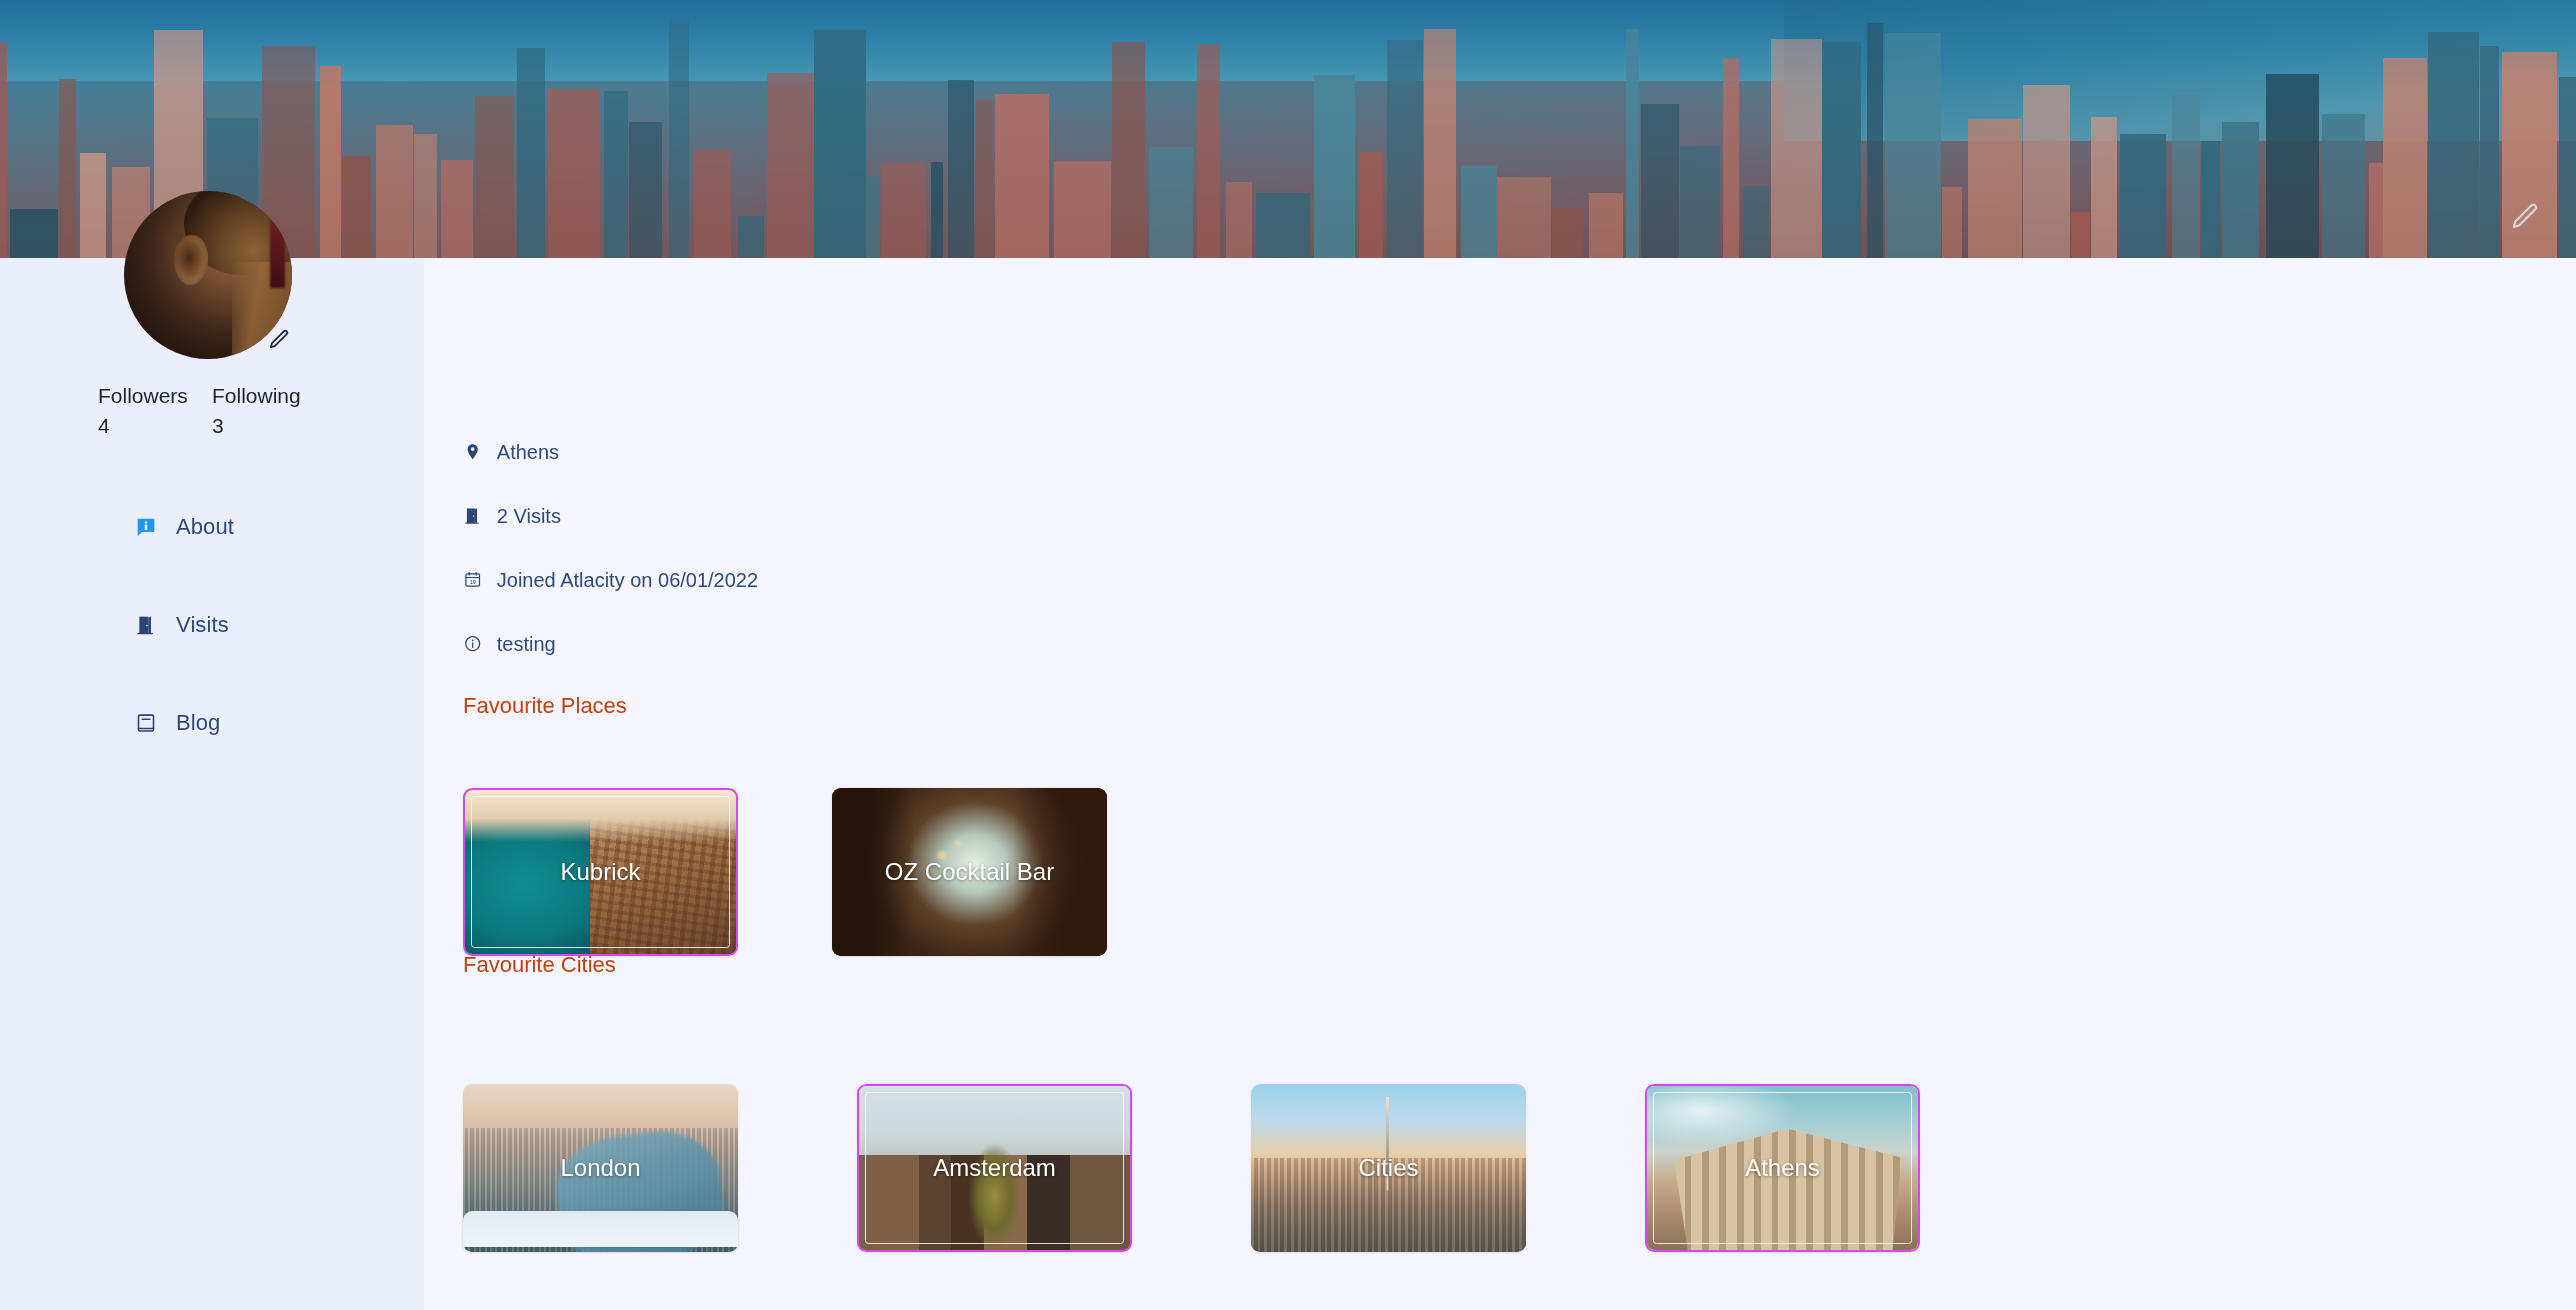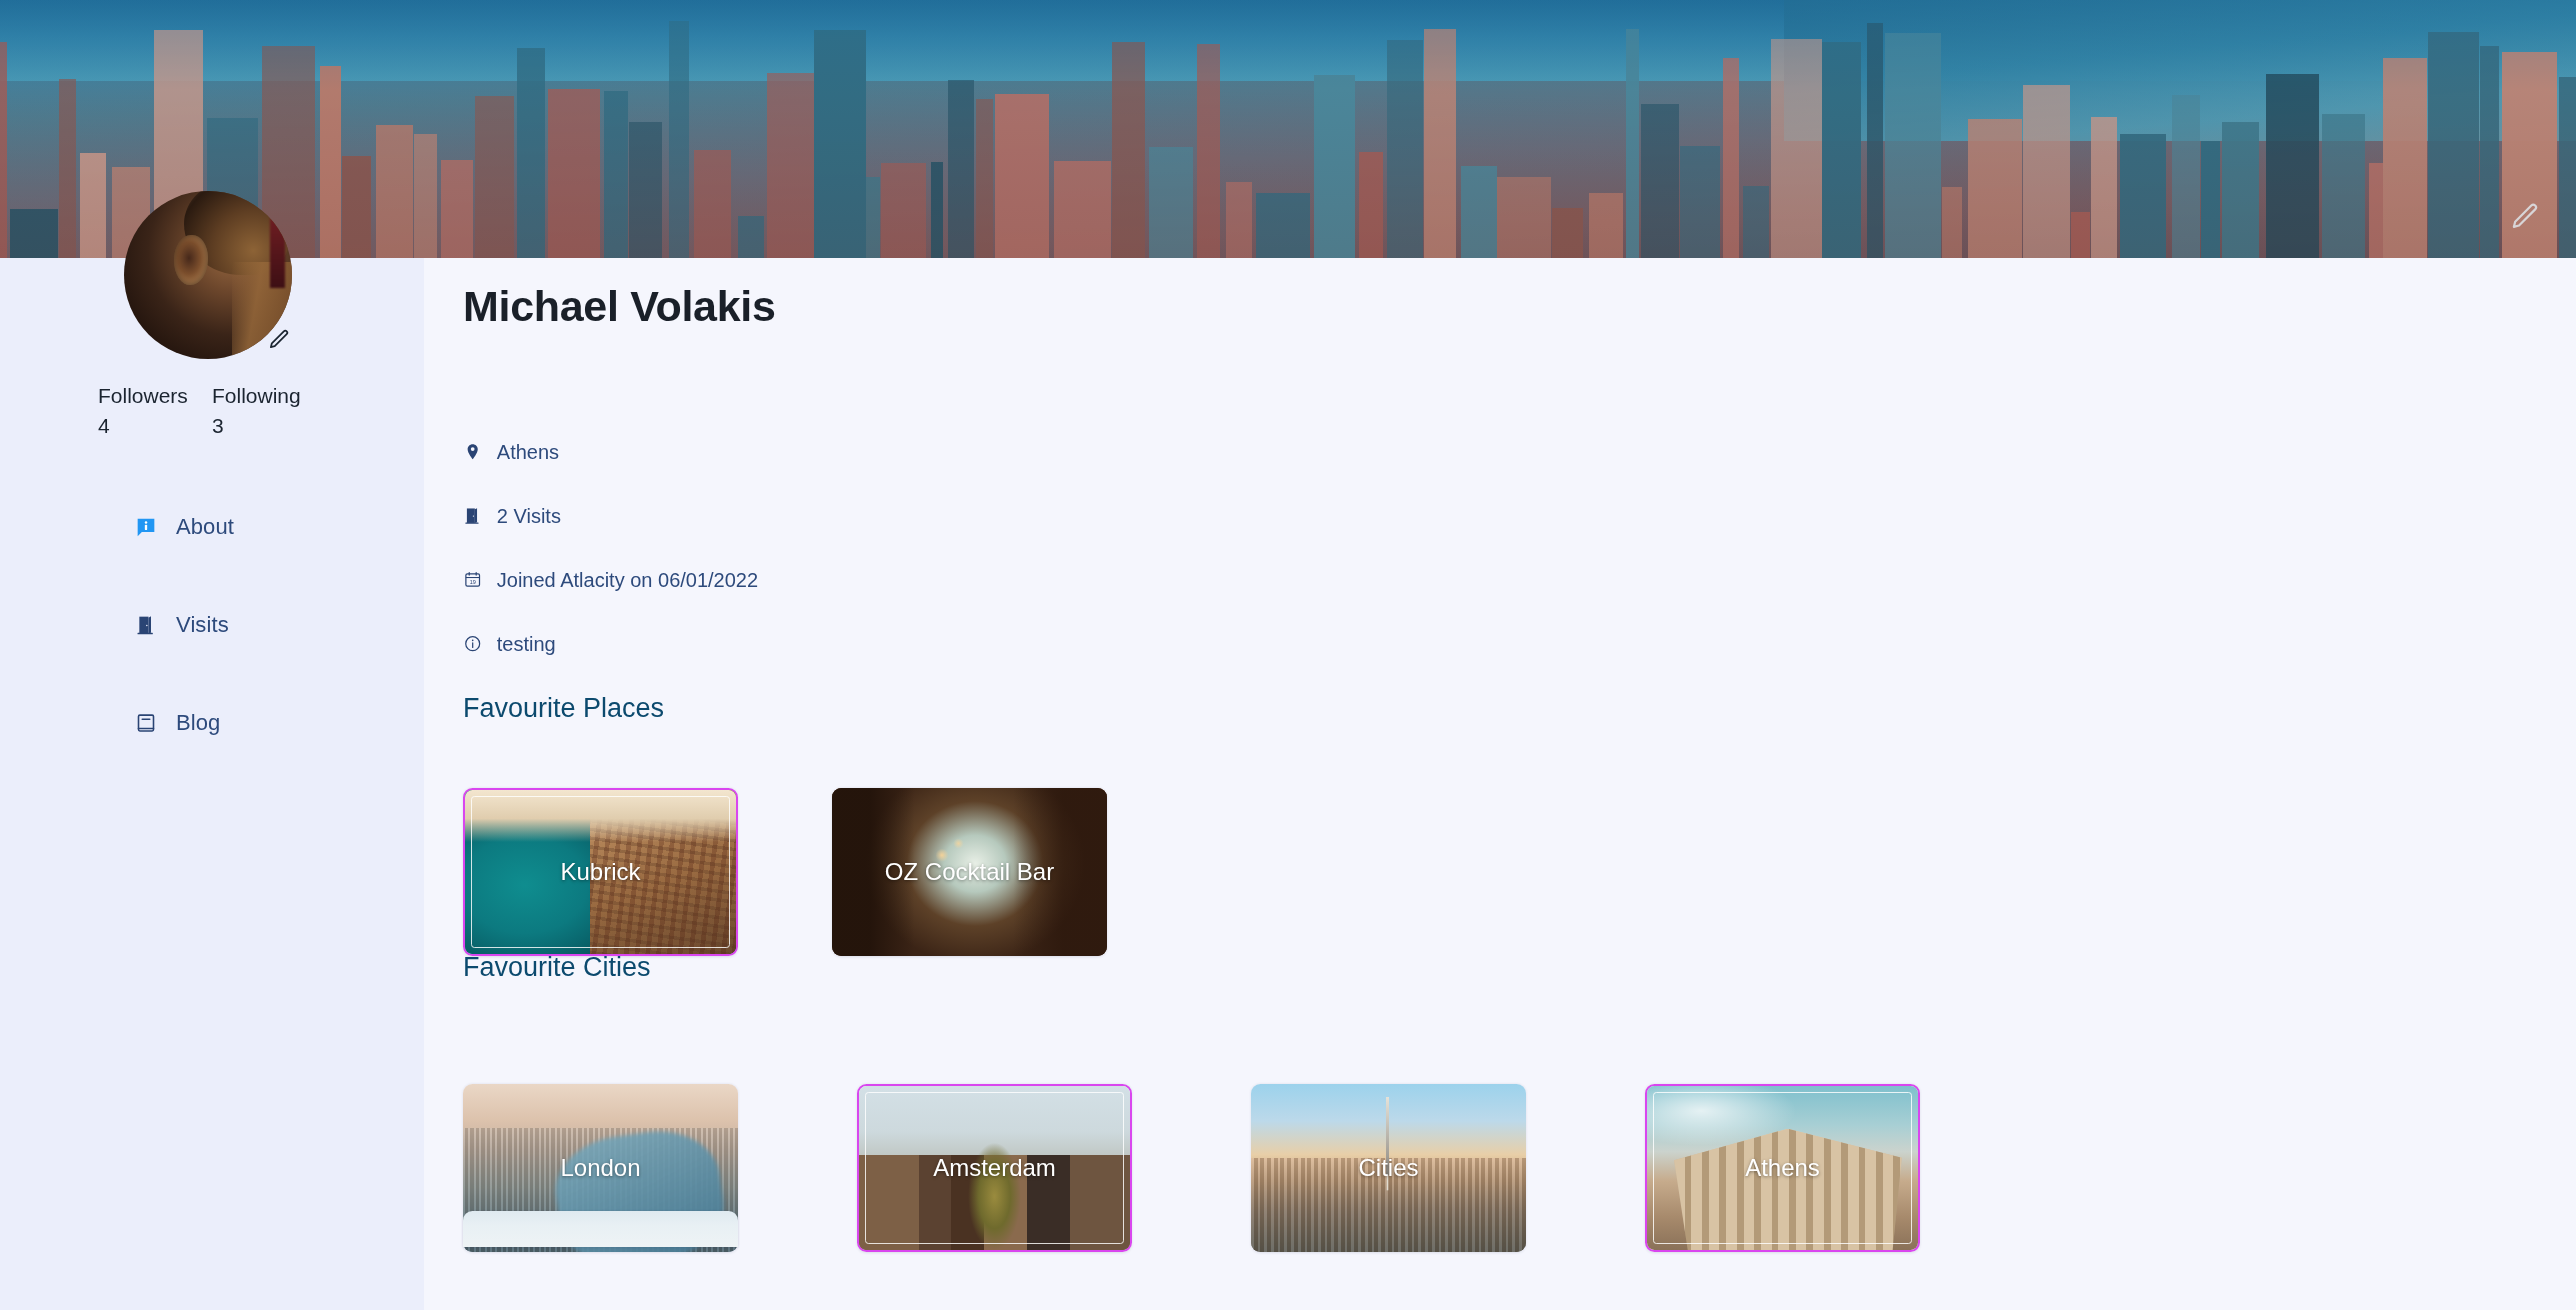--- a/index.html
+++ b/index.html
@@ -105,21 +105,21 @@
     position: absolute; left: 39px; top: 23.5px;
     font-size: 43px; font-weight: 700; color: #1a2029; letter-spacing: -0.3px;
   }
   .meta { position: absolute; left: 39px; top: 178px; }
   .meta-row { display: flex; align-items: center; gap: 14.8px; height: 32px; margin-bottom: 32px; }
   .meta-row .ico { width: 19px; height: 20px; display: flex; align-items: center; justify-content: center; flex: 0 0 19px; }
   .meta-row .txt { font-size: 20px; color: #2d4a7c; }
 
   .section-title {
     position: absolute; left: 39px;
-    font-size: 27px; color: #0c4a6e; font-weight: 400;
+    font-size: 22px; color: #c2410c; font-weight: 400;
   }
   #places-title { top: 435px; }
   #cities-title { top: 694px; }
 
   .card-row { position: absolute; left: 39px; display: flex; }
   #places-row { top: 530px; gap: 94px; }
   #cities-row  { top: 826px; gap: 119px; }
   #extra-row   { top: 953px; gap: 119px; }
 
   .card {
@@ -389,21 +389,20 @@
           </svg>
         </span>
         <span class="txt">Blog</span>
       </div>
 
     </nav>
   </div>
 
   <div class="main">
 
-    <div class="pname">Michael Volakis</div>
 
     <div class="meta">
 
       <div class="meta-row">
         <span class="ico">
           <svg viewBox="0 0 24 24" width="17.4" height="17.4">
             <path d="M12 1.6c-4 0-7 3-7 6.9 0 5.1 7 13.9 7 13.9s7-8.8 7-13.9c0-3.9-3-6.9-7-6.9z" fill="#2a4474"></path>
             <circle cx="12" cy="8.4" r="2.6" fill="#f5f6fd"></circle>
           </svg>
         </span>

